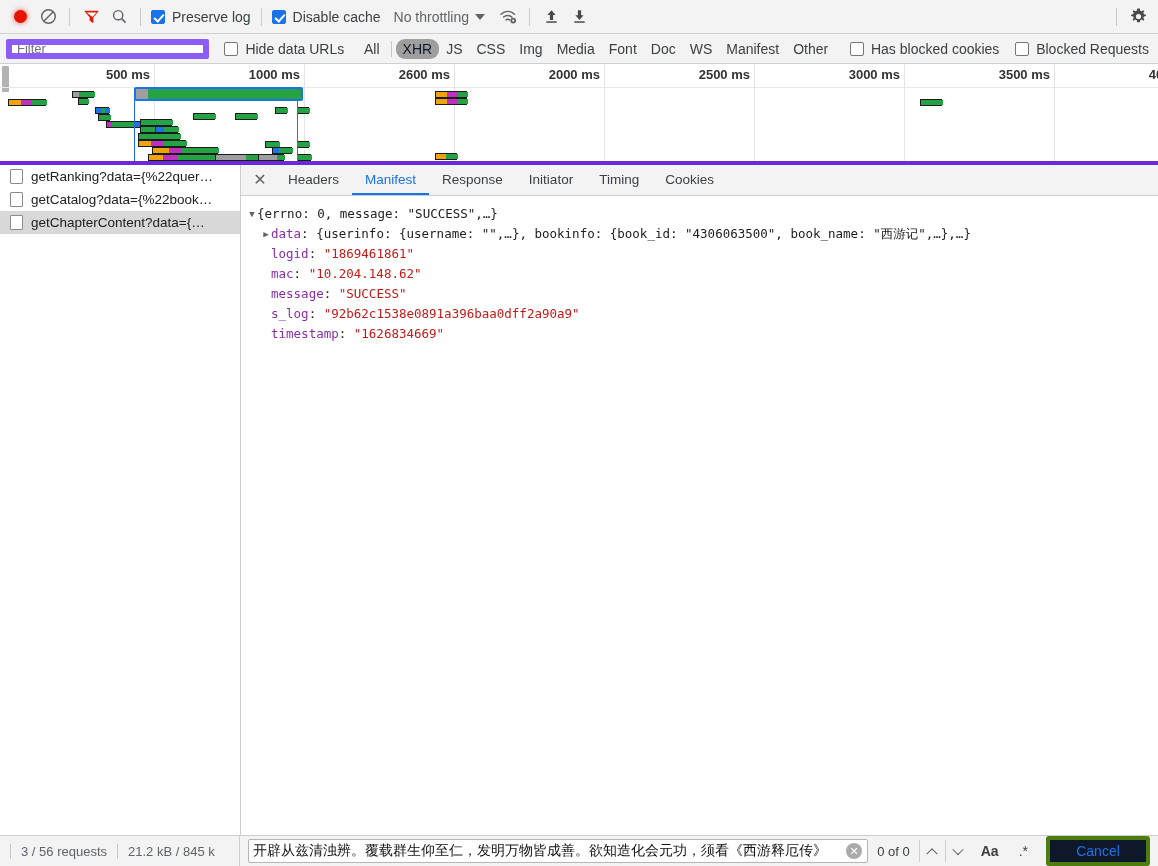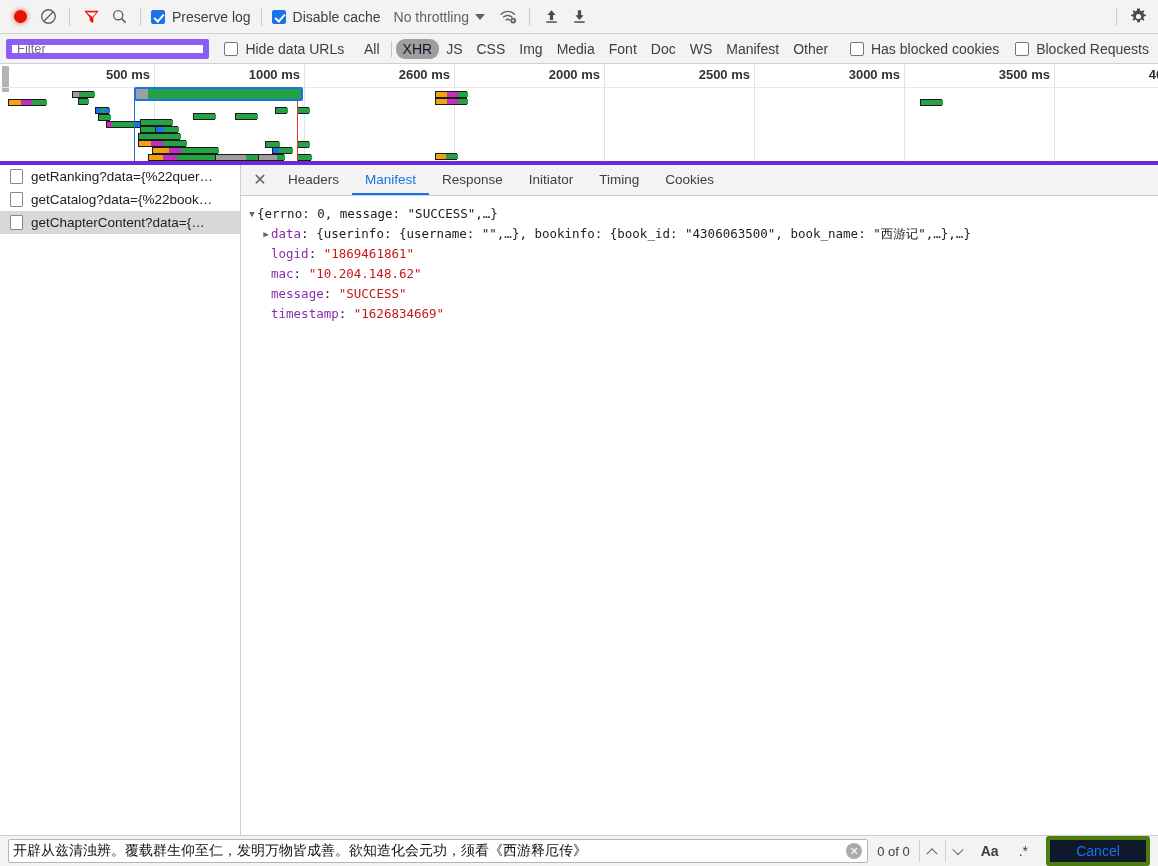--- a/index.html
+++ b/index.html
@@ -604,26 +604,33 @@
         <div class="dtab">Initiator</div>
         <div class="dtab">Timing</div>
         <div class="dtab">Cookies</div>
       </div>
       <div class="preview-body" id="preview-body">
           <div class="jline"><span class="jind" style="width: 0px;"></span><span class="tri">▼</span><span><span class="k-punct">{</span><span class="k-plain">errno</span><span class="k-punct">: </span><span class="k-plain">0</span><span class="k-punct">, </span><span class="k-plain">message</span><span class="k-punct">: </span><span class="k-plain">"SUCCESS"</span><span class="k-punct">,…}</span></span></div>
           <div class="jline"><span class="jind" style="width: 14px;"></span><span class="tri">▶</span><span><span class="k-key">data</span><span class="k-punct">: </span><span class="k-punct">{</span><span class="k-plain">userinfo</span><span class="k-punct">: {</span><span class="k-plain">username</span><span class="k-punct">: </span><span class="k-plain">""</span><span class="k-punct">,…}, </span><span class="k-plain">bookinfo</span><span class="k-punct">: {</span><span class="k-plain">book_id</span><span class="k-punct">: </span><span class="k-plain">"4306063500"</span><span class="k-punct">, </span><span class="k-plain">book_name</span><span class="k-punct">: </span><span class="k-plain">"西游记"</span><span class="k-punct">,…},…}</span></span></div>
           <div class="jline"><span class="jind" style="width: 14px;"></span><span class="tri"></span><span><span class="k-key">logid</span><span class="k-punct">: </span><span class="k-str">"1869461861"</span></span></div>
           <div class="jline"><span class="jind" style="width: 14px;"></span><span class="tri"></span><span><span class="k-key">mac</span><span class="k-punct">: </span><span class="k-str">"10.204.148.62"</span></span></div>
           <div class="jline"><span class="jind" style="width: 14px;"></span><span class="tri"></span><span><span class="k-key">message</span><span class="k-punct">: </span><span class="k-str">"SUCCESS"</span></span></div>
+          <div class="jline"><span class="jind" style="width: 14px;"></span><span class="tri"></span><span><span class="k-key">s_log</span><span class="k-punct">: </span><span class="k-str">"92b62c1538e0891a396baa0dff2a90a9"</span></span></div>
           <div class="jline"><span class="jind" style="width: 14px;"></span><span class="tri"></span><span><span class="k-key">timestamp</span><span class="k-punct">: </span><span class="k-str">"1626834669"</span></span></div>
         </div>
     </div>
   </div>
 
   <div class="statusbar">
+    <div class="status-left">
+      <div class="status-div"></div>
+      <span class="status-txt">3 / 56 requests</span>
+      <div class="status-div"></div>
+      <span class="status-txt">21.2 kB / 845 k</span>
+    </div>
 
     <div class="searchbar">
       <div class="search-field">
         <div class="search-text">开辟从兹清浊辨。覆载群生仰至仁，发明万物皆成善。欲知造化会元功，须看《西游释厄传》</div>
         <div class="search-clear">✕</div>
       </div>
       <span class="match-count">0 of 0</span>
       <div class="nav-btn">
         <span class="chev up"></span>
       </div>

